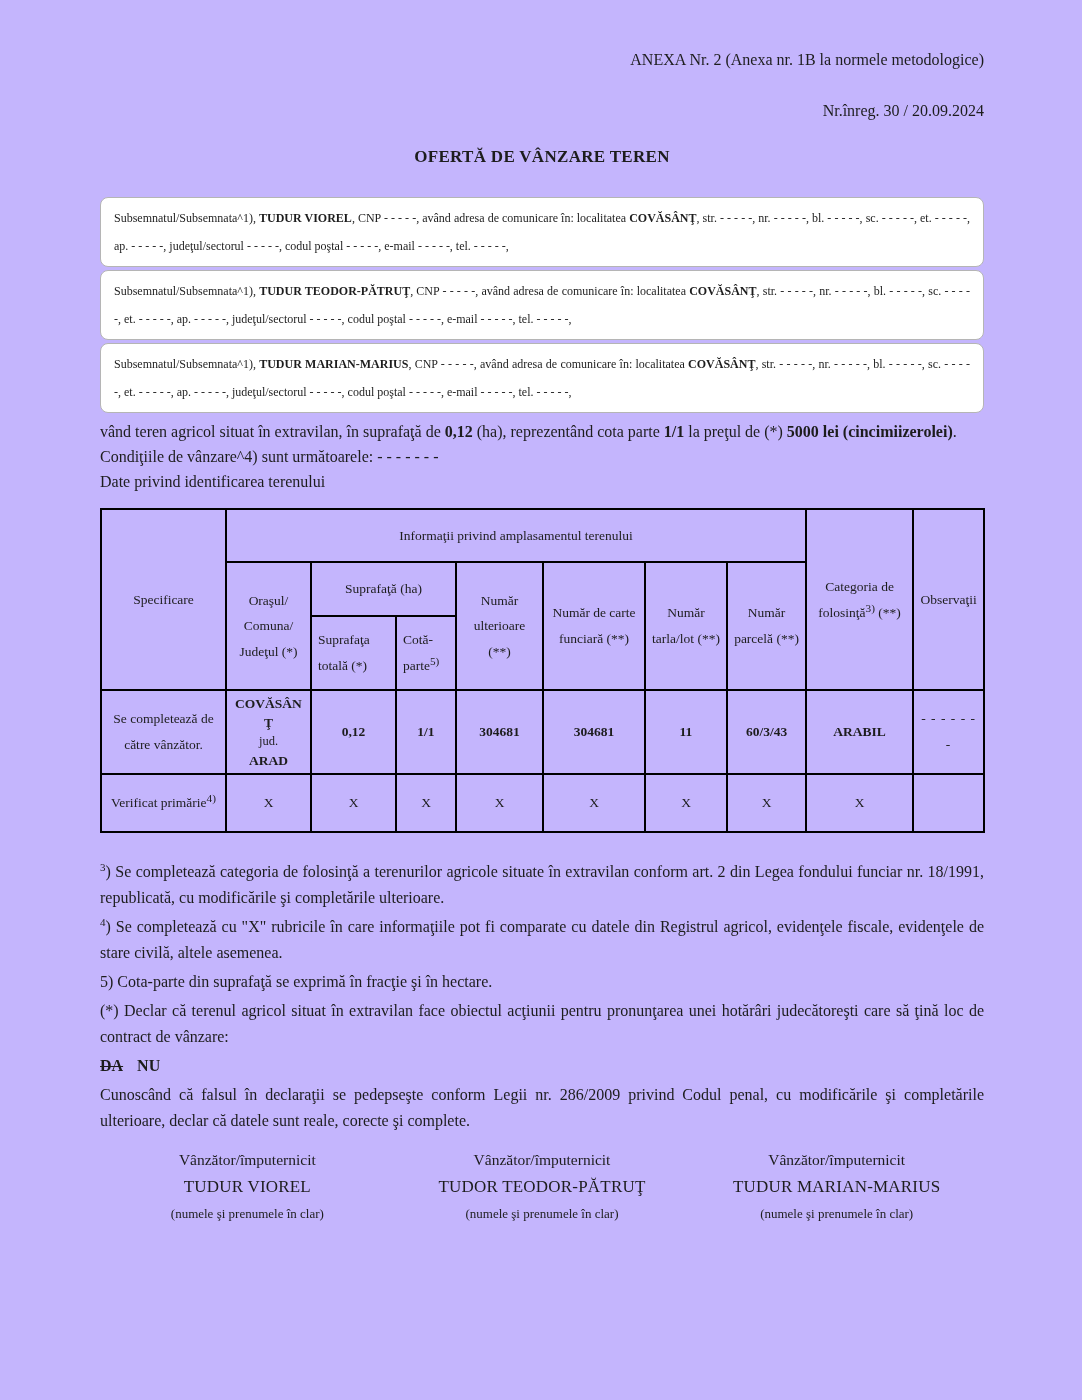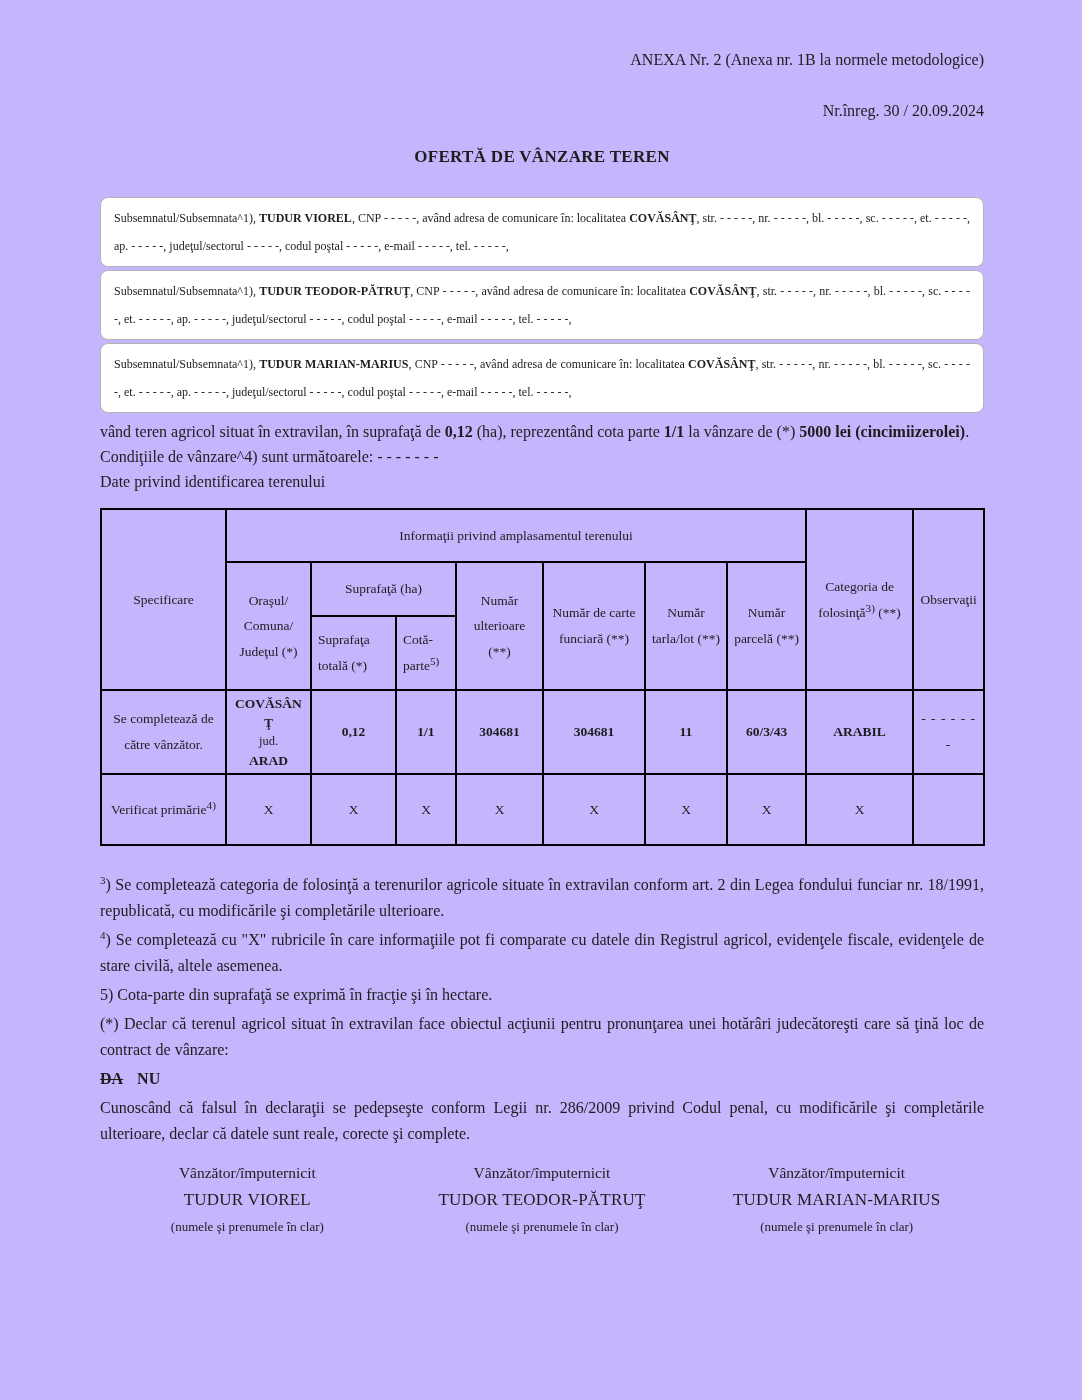--- a/index.html
+++ b/index.html
@@ -21,21 +21,21 @@
   .land-table{border-collapse:collapse;table-layout:fixed;width:883px;margin-top:14px;}
   .land-table td{
     border:2px solid #000;text-align:center;vertical-align:middle;
     font-size:13.5px;line-height:1.9;padding:3px 4px;word-wrap:break-word;
   }
   .land-table td.left{text-align:left;padding-left:6px;}
   .row-a{height:53px;}
   .row-b{height:54px;}
   .row-c{height:74px;}
   .row-data{height:71px;}
-  .row-verif{height:71px;}
+  .row-verif{height:58px;}
   .cell-city div{line-height:19px;}
   .cell-city .mid{font-size:12.5px;}
   .val{font-weight:bold;font-size:13.5px;}
   .xmark{font-size:22px;line-height:1;}
   .dash-cell{font-size:11px;letter-spacing:1px;}
   .notes{margin-top:26px;}
   .note{font-size:16px;line-height:26px;margin:0 0 3px 0;text-align:justify;}
   .note sup{font-size:11px;}
   .danu{font-size:16px;line-height:26px;margin:0 0 3px 0;}
   .strike{font-weight:bold;text-decoration:line-through;margin-right:14px;}
@@ -55,21 +55,21 @@
   <div class="right-line">ANEXA Nr. 2 (Anexa nr. 1B la normele metodologice)</div>
   <div class="right-line reg-line">Nr.înreg. 30 / 20.09.2024</div>
   <div class="doc-title">OFERTĂ DE VÂNZARE TEREN</div>
 
   <div class="seller-box"><span>Subsemnatul/Subsemnata^1), </span><span class="b">TUDUR VIOREL</span><span>, CNP - - - - -, având adresa de comunicare în: localitatea </span><span class="b">COVĂSÂNŢ</span><span>, str. - - - - -, nr. - - - - -, bl. - - - - -, sc. - - - - -, et. - - - - -, ap. - - - - -, judeţul/sectorul - - - - -, codul poştal - - - - -, e-mail - - - - -, tel. - - - - -,</span></div>
 
   <div class="seller-box"><span>Subsemnatul/Subsemnata^1), </span><span class="b">TUDUR TEODOR-PĂTRUŢ</span><span>, CNP - - - - -, având adresa de comunicare în: localitatea </span><span class="b">COVĂSÂNŢ</span><span>, str. - - - - -, nr. - - - - -, bl. - - - - -, sc. - - - - -, et. - - - - -, ap. - - - - -, judeţul/sectorul - - - - -, codul poştal - - - - -, e-mail - - - - -, tel. - - - - -,</span></div>
 
   <div class="seller-box"><span>Subsemnatul/Subsemnata^1), </span><span class="b">TUDUR MARIAN-MARIUS</span><span>, CNP - - - - -, având adresa de comunicare în: localitatea </span><span class="b">COVĂSÂNŢ</span><span>, str. - - - - -, nr. - - - - -, bl. - - - - -, sc. - - - - -, et. - - - - -, ap. - - - - -, judeţul/sectorul - - - - -, codul poştal - - - - -, e-mail - - - - -, tel. - - - - -,</span></div>
 
-  <p class="para sale-para"><span>vând teren agricol situat în extravilan, în suprafaţă de </span><span class="b">0,12</span><span> (ha), reprezentând cota parte </span><span class="b">1/1</span><span> la vânzare de (*) </span><span class="b">5000 lei</span><span> </span><span class="b">(cincimiizerolei)</span><span>.</span></p>
+  <p class="para sale-para"><span>vând teren agricol situat în extravilan, în suprafaţă de </span><span class="b">0,12</span><span> (ha), reprezentând cota parte </span><span class="b">1/1</span><span> la preţul de (*) </span><span class="b">5000 lei</span><span> </span><span class="b">(cincimiizerolei)</span><span>.</span></p>
 
   <p class="para">Condiţiile de vânzare^4) sunt următoarele: - - - - - - -</p>
   <p class="para">Date privind identificarea terenului</p>
 
   <table class="land-table">
     <colgroup>
       <col style="width:125px">
         <col style="width:85px">
         <col style="width:85px">
         <col style="width:60px">

